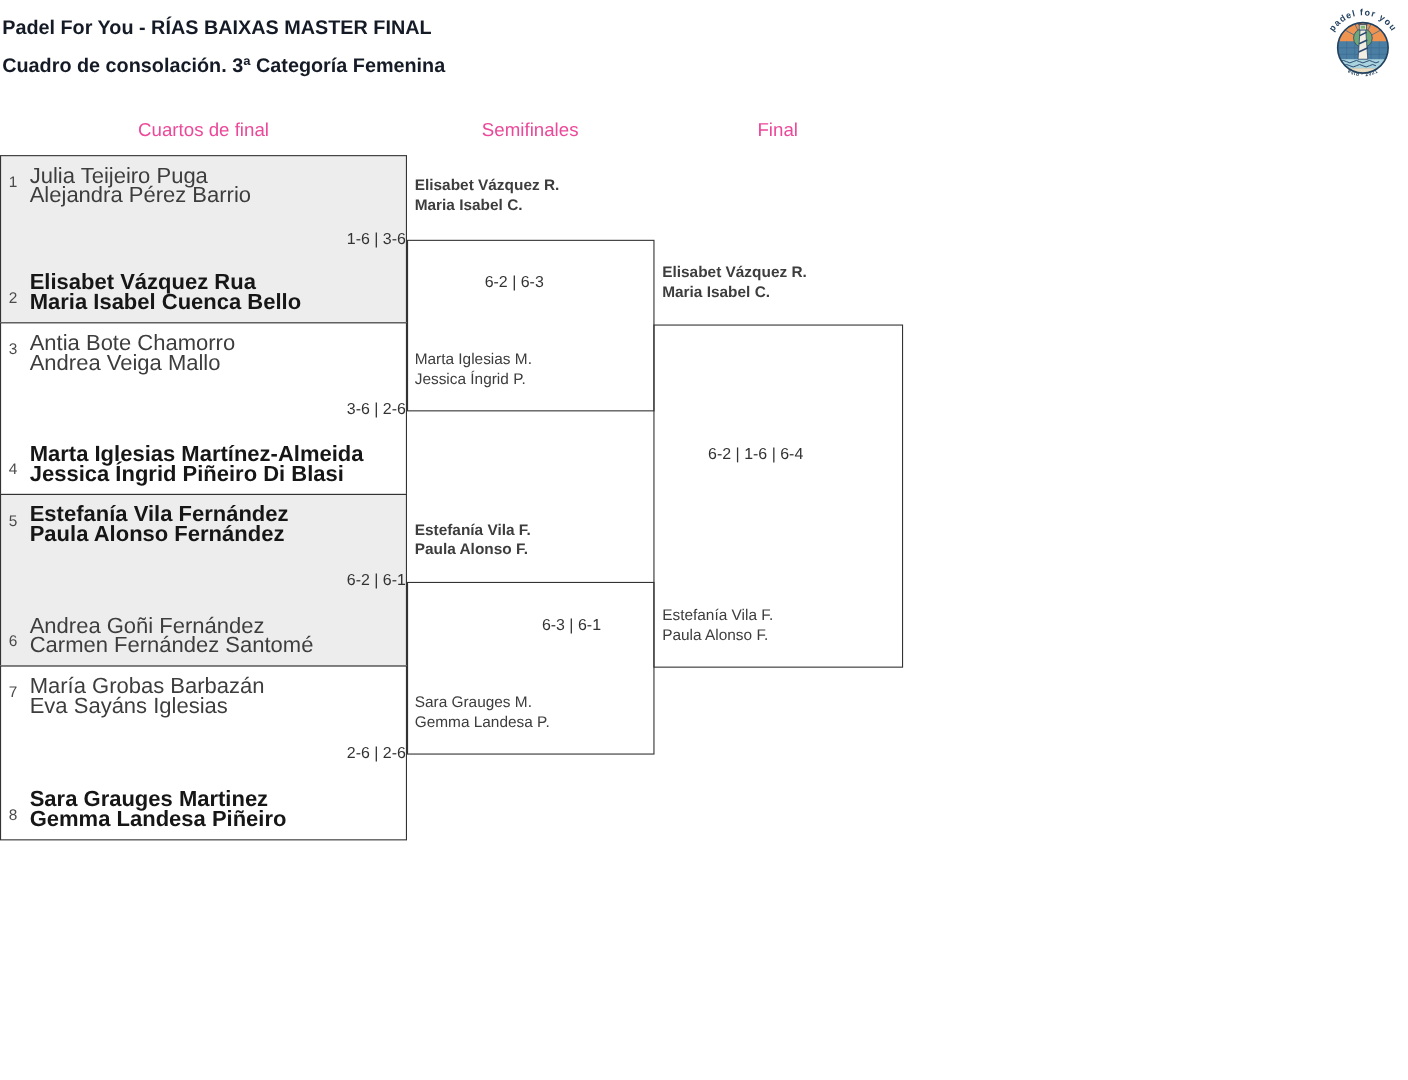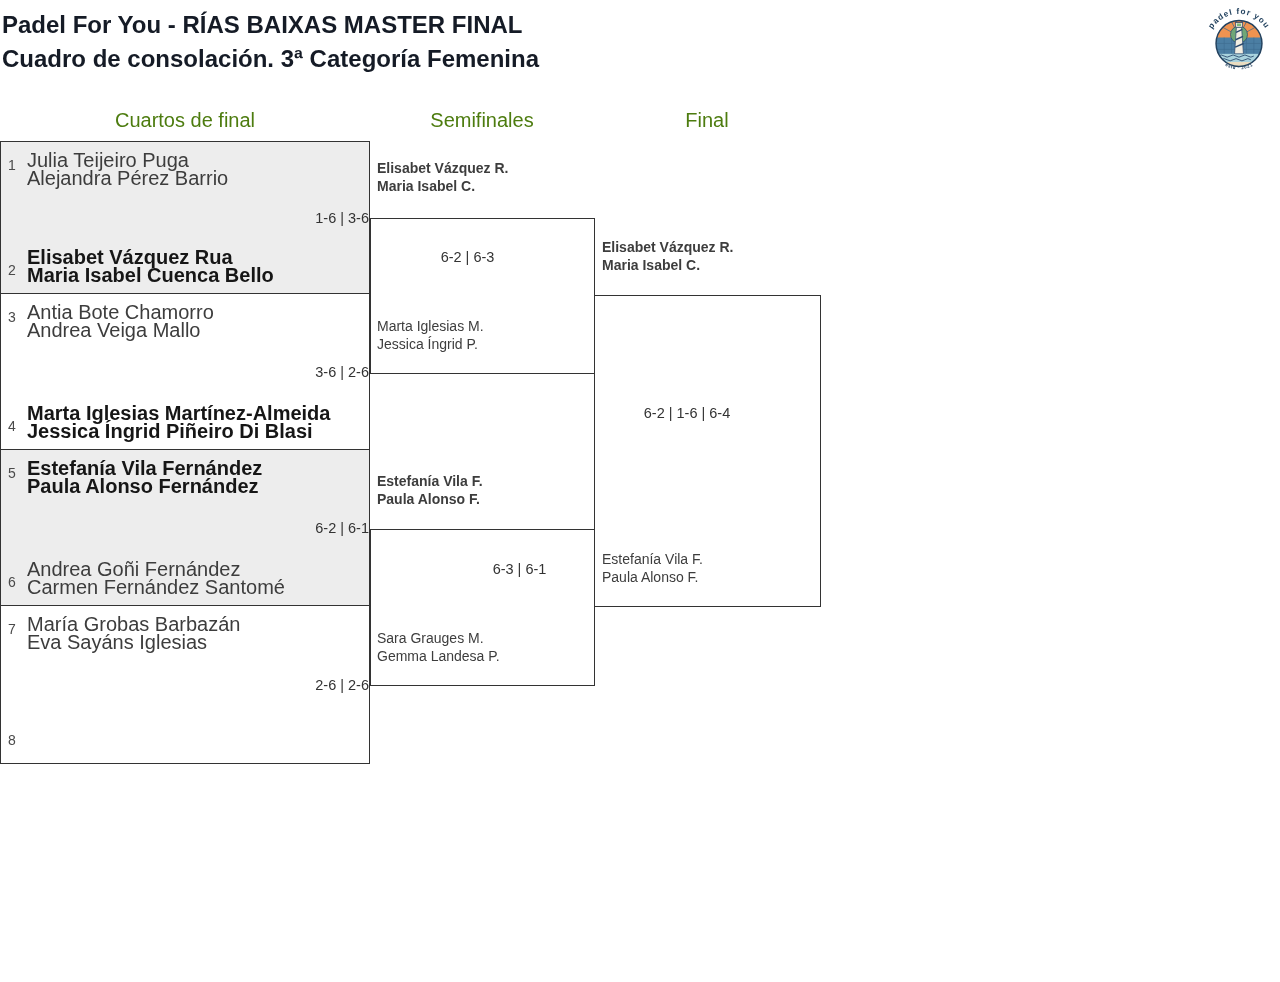--- a/index.html
+++ b/index.html
@@ -1,26 +1,26 @@
 <!DOCTYPE html>
 <html><head>
 <meta charset="utf-8">
 <style>
   * { margin:0; padding:0; box-sizing:border-box; }
   html,body { background:#ffffff; }
   body { font-family:"Liberation Sans","DejaVu Sans",sans-serif; color:#3d3d3d; }
   .page { position:relative; width:1280px; height:982px; background:#ffffff; overflow:hidden; }
 
   
-  .title { position:absolute; left:2px; top:8px; font-size:24px; line-height:34px;
+  .title { position:absolute; left:2px; top:8px; font-size:18px; line-height:34px;
            font-weight:700; color:#151b26; letter-spacing:0; }
   .logo { position:absolute; left:1202px; top:3px; width:74px; height:78px; }
 
   
-  .col-head { position:absolute; top:109px; font-size:20px; color:#4d7c0f;
+  .col-head { position:absolute; top:109px; font-size:17px; color:#ec4899;
               text-align:center; font-weight:400; }
   .col-head.c1 { left:0; width:370px; }
   .col-head.c2 { left:370px; width:224px; }
   .col-head.c3 { left:594px; width:226px; }
 
   
   .match { position:absolute; left:0; width:370px; border:1px solid #333333; background:#ffffff; }
   .match.shaded { background:#ededed; }
   .qf1 { top:141px; height:153px; }
   .qf2 { top:293px; height:157px; }
@@ -172,20 +172,24 @@
     </div>
 
     <div class="match qf4">
       <span class="seed seed-top">7</span>
       <div class="pair pair-top">
         <div>María Grobas Barbazán</div>
         <div>Eva Sayáns Iglesias</div>
       </div>
       <div class="score">2-6 | 2-6</div>
       <span class="seed seed-bottom">8</span>
+      <div class="pair pair-bottom winner">
+        <div>Sara Grauges Martinez</div>
+        <div>Gemma Landesa Piñeiro</div>
+      </div>
     </div>
 
     <div class="round-box sf1"></div>
     <div class="round-box sf2"></div>
     <div class="round-box final-box"></div>
 
     <div class="flabel sf1-winner winner">
       <div>Elisabet Vázquez R.</div>
       <div>Maria Isabel C.</div>
     </div>

